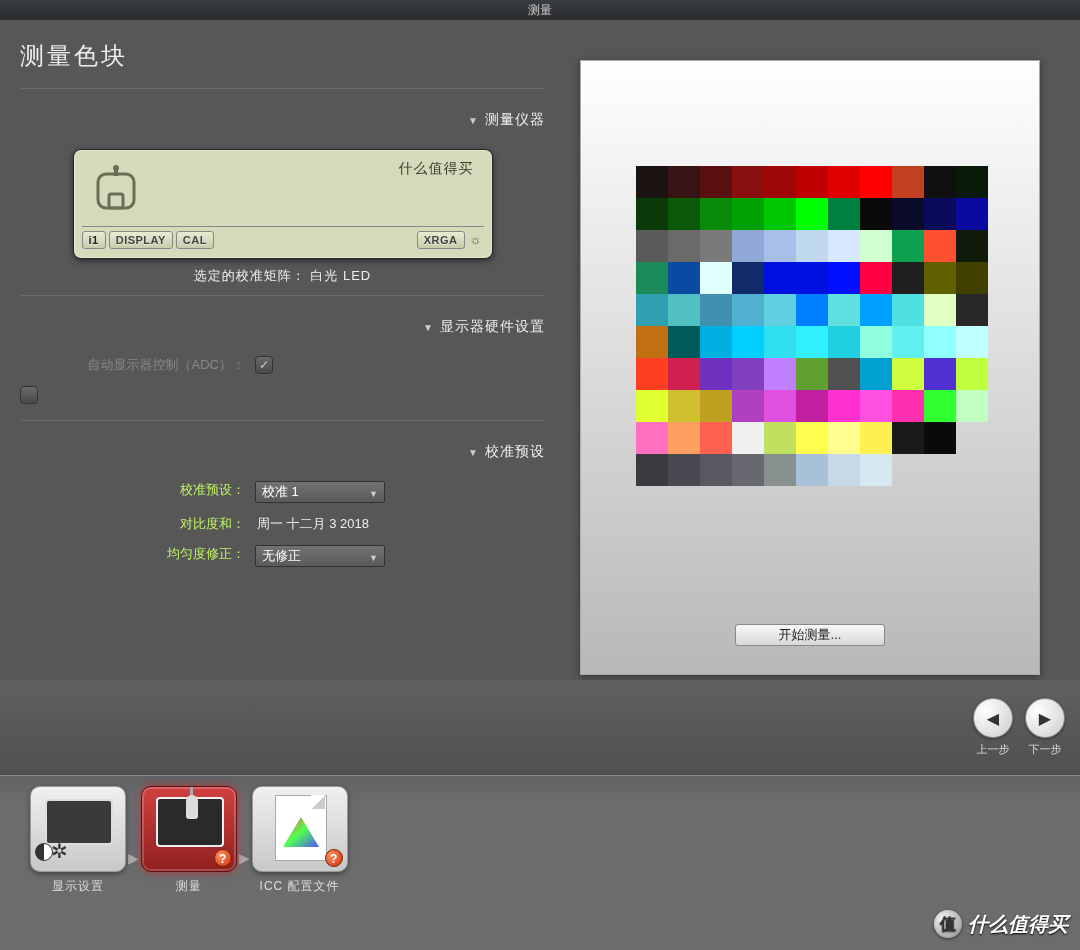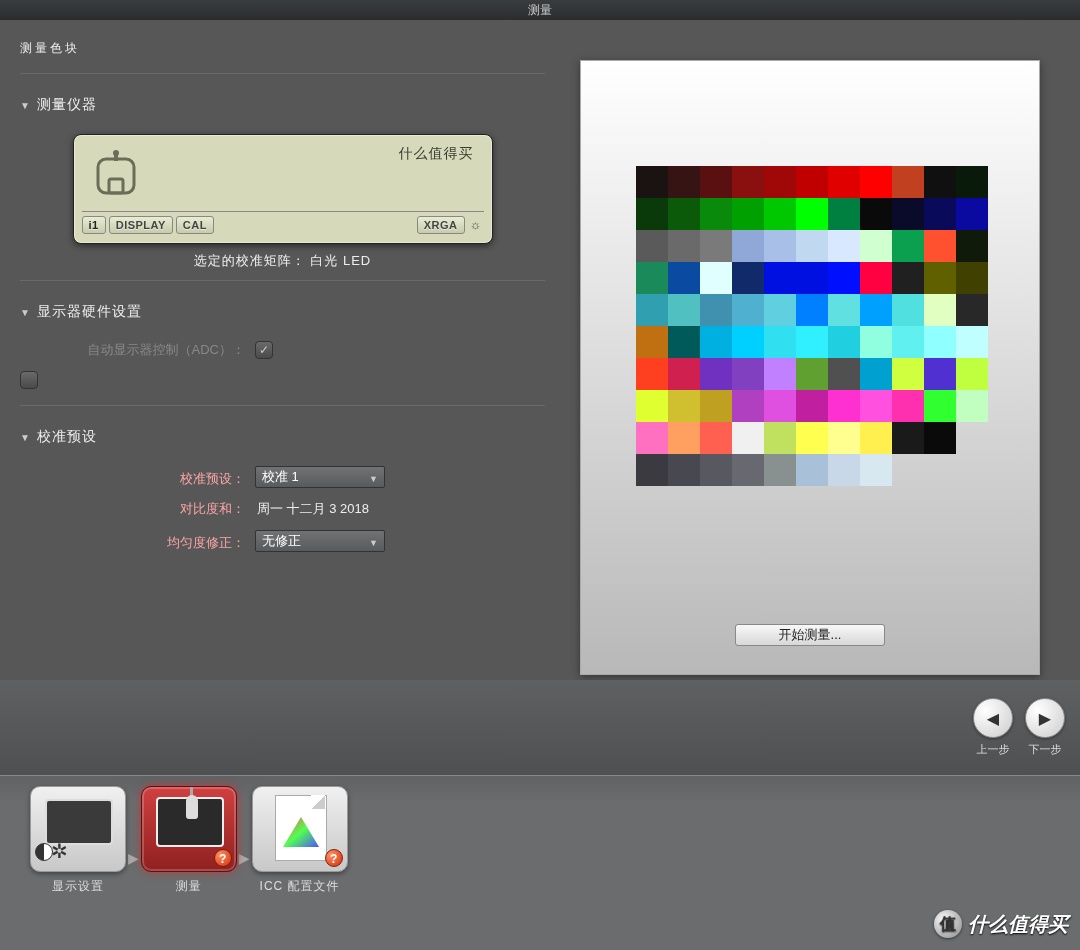--- a/index.html
+++ b/index.html
@@ -28,36 +28,37 @@
   right: 0;
   height: 660px;
   background: #575757;
   display: flex;
 }
 .left-pane {
   width: 570px;
   padding: 20px 25px 20px 20px;
 }
 .page-title {
-  font-size: 12px;
+  font-size: 24px;
   color: #eee;
   letter-spacing: 3px;
   padding-bottom: 10px;
 }
 .hr-line {
   border: none;
   border-top: 1px solid #6a6a6a;
   margin: 6px 0 18px 0;
 }
 .section-header {
   color: #eee;
   font-size: 14px;
   letter-spacing: 1px;
   cursor: pointer;
   padding: 4px 0;
+  text-align: right;
 }
 .section-header::before {
   content: "▼";
   font-size: 10px;
   margin-right: 6px;
   color: #ccc;
 }
 .section-body {
   padding: 10px 0 10px 0;
   border-bottom: 1px solid #6a6a6a;
@@ -126,31 +127,31 @@
   text-align: center;
   font-size: 13px;
   color: #eee;
   letter-spacing: 1px;
   margin-top: 6px;
 }
 
 
 .form-row {
   display: flex;
-  align-items: flex-end;
+  align-items: flex-start;
   padding: 6px 0;
 }
 .form-label {
   width: 235px;
   text-align: right;
   color: #888;
   font-size: 13px;
   padding-right: 10px;
 }
-.form-label.enabled { color: #fca5a5; }
+.form-label.enabled { color: #bef264; }
 .chk {
   width: 18px;
   height: 18px;
   border-radius: 4px;
   background: linear-gradient(to bottom, #6a6a6a, #4a4a4a);
   border: 1px solid #333;
   display: inline-flex;
   align-items: center;
   justify-content: center;
   color: #ccc;

